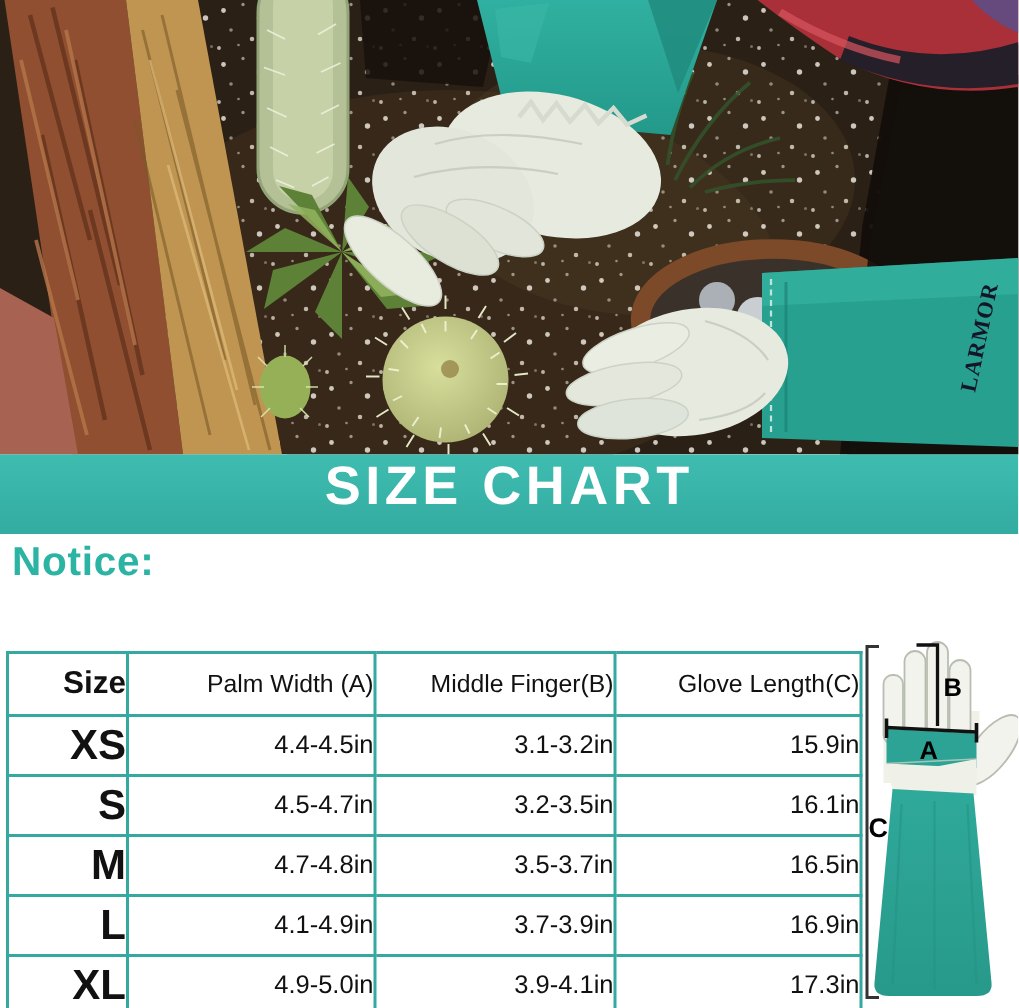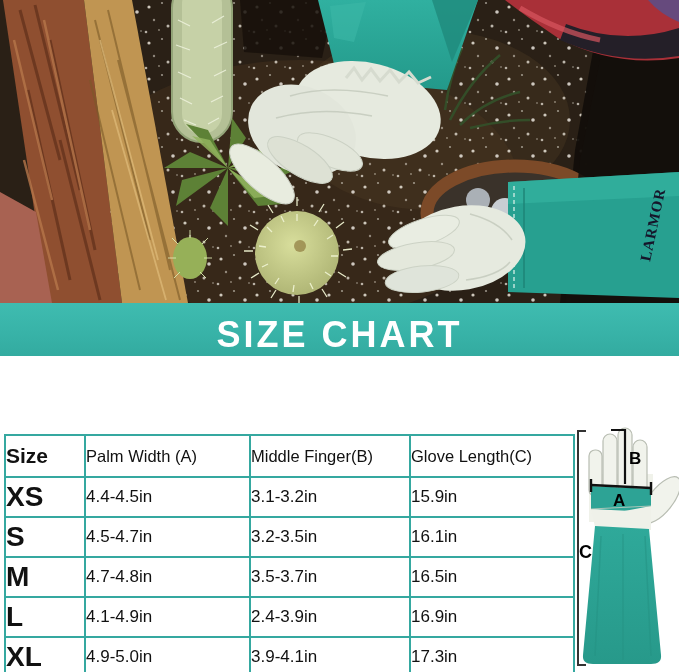--- a/index.html
+++ b/index.html
@@ -5,32 +5,32 @@
   html,body{margin:0;padding:0;background:#fff;}
   body{font-family:"Liberation Sans", sans-serif;}
   #stage{position:relative;width:679px;height:672px;background:#fff;overflow:hidden;}
 
   
   .photo{position:absolute;top:0;left:0;width:679px;height:303px;}
 
   
   .banner{position:absolute;top:303px;left:0;width:679px;height:53px;
     background:linear-gradient(180deg,#3fbcb0 0%,#38b3a8 55%,#33aba0 100%);
-    display:flex;align-items:flex-end;justify-content:center;}
+    display:flex;align-items:flex-start;justify-content:center;}
   .banner span{color:#fff;font-size:36px;font-weight:bold;letter-spacing:3px;}
 
   
   .notice{position:absolute;top:359px;left:8px;width:663px;}
   .notice h2{margin:0;color:#2bb3a4;font-size:27px;font-weight:bold;letter-spacing:.5px;}
   .notice p{margin:3px 0 0 0;color:#1d1d1d;font-size:13.5px;font-weight:bold;line-height:1.55;}
   .notice p span{display:block;}
 
   
   .size-table{position:absolute;top:434px;left:4px;border-collapse:collapse;table-layout:fixed;background:#fff;}
-  .size-table td,.size-table th{border:2px solid #35a8a0;text-align:left;vertical-align:middle;padding:0;color:#111;}
+  .size-table td,.size-table th{border:2px solid #35a8a0;text-align:right;vertical-align:middle;padding:0;color:#111;}
   .size-table th{height:40px;font-size:16.5px;font-weight:normal;}
   .size-table th.size-h{font-size:21px;font-weight:bold;}
   .size-table td{height:38px;font-size:17px;}
   .size-table td.size-c{font-size:28px;font-weight:bold;}
   .col-size{width:80px;} .col-a{width:165px;} .col-b{width:160px;} .col-c{width:164px;}
 
   
   .diagram{position:absolute;top:424px;left:575px;width:104px;height:246px;}
 </style>
 </head>
@@ -174,20 +174,21 @@
       <path d="M470,214 Q500,222 512,240 M466,280 Q498,276 510,262" stroke="#c2c8ba" stroke-width="1.5" fill="none" opacity="0.8"></path>
       <text x="650" y="262" transform="rotate(-78 650 262)" font-family="Liberation Serif, serif" font-size="15" font-weight="bold" fill="#15152a" letter-spacing="1">LARMOR</text>
     </g>
   </svg>
 
   <div class="banner">
     <span>SIZE CHART</span>
   </div>
 
   <div class="notice">
+    <h2>Notice:</h2>
     <p>
     </p>
   </div>
 
   <table class="size-table">
     <colgroup>
         <col class="col-size">
         <col class="col-a">
         <col class="col-b">
         <col class="col-c">
@@ -215,21 +216,21 @@
       </tr>
       <tr>
         <td class="size-c">M</td>
         <td>4.7-4.8in</td>
         <td>3.5-3.7in</td>
         <td>16.5in</td>
       </tr>
       <tr>
         <td class="size-c">L</td>
         <td>4.1-4.9in</td>
-        <td>2.4-3.9in</td>
+        <td>3.7-3.9in</td>
         <td>16.9in</td>
       </tr>
       <tr>
         <td class="size-c">XL</td>
         <td>4.9-5.0in</td>
         <td>3.9-4.1in</td>
         <td>17.3in</td>
       </tr>
     </tbody>
   </table>

